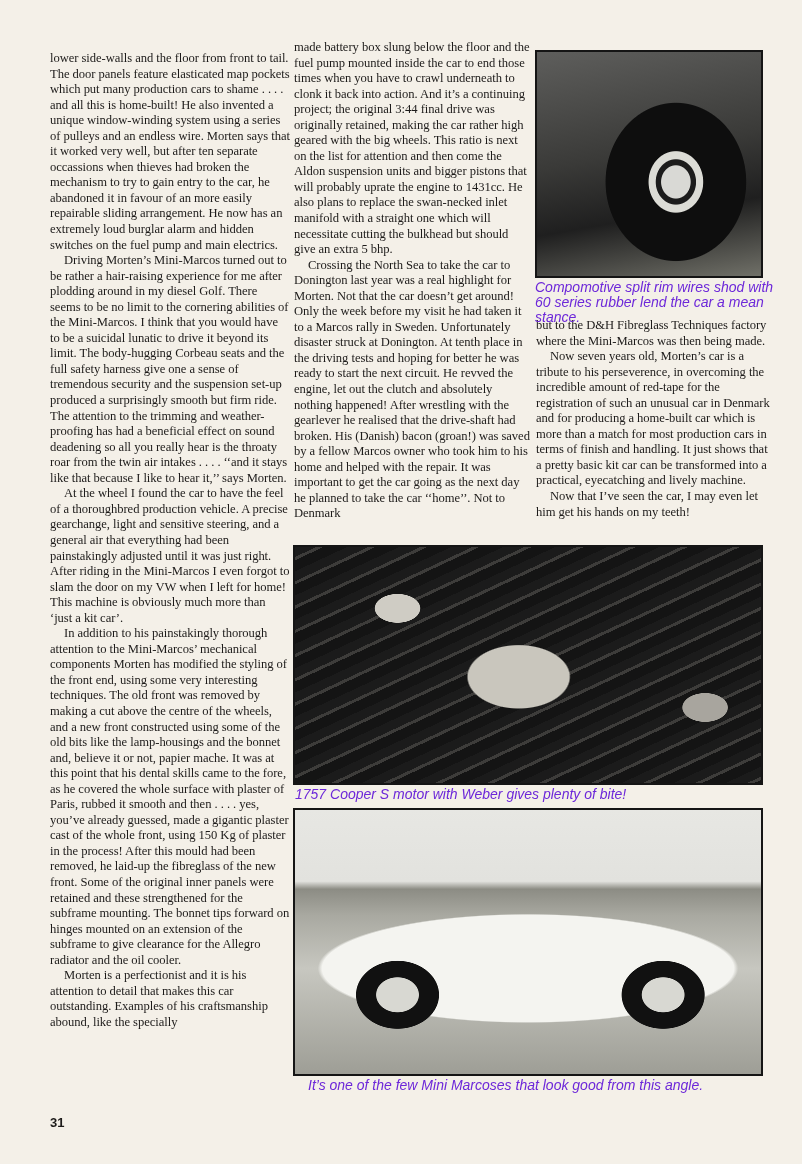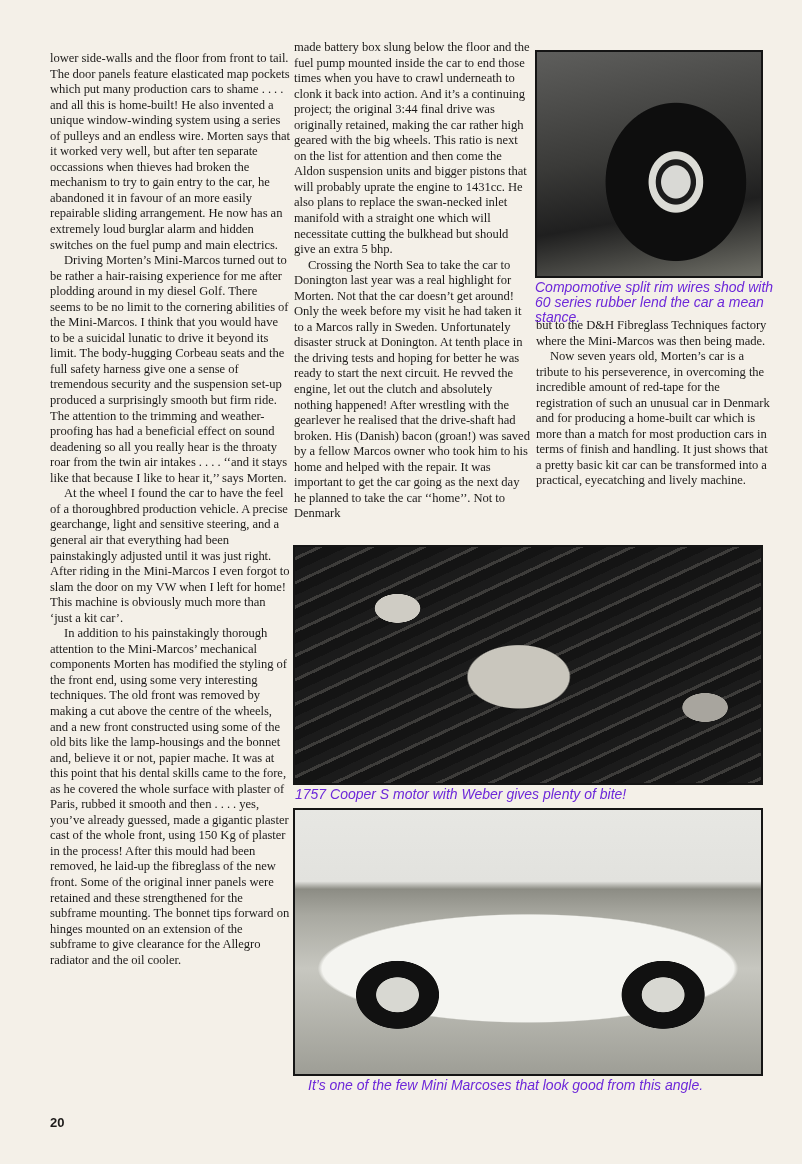--- a/index.html
+++ b/index.html
@@ -42,32 +42,34 @@
   #page-number { position: absolute; left: 50px; top: 1115px; font-size: 13px; font-weight: bold; }
 </style>
 </head>
 <body>
 
 <div id="col-left" class="col">
     <p>lower side-walls and the floor from front to tail. The door panels feature elasticated map pockets which put many production cars to shame . . . . and all this is home-built! He also invented a unique window-winding system using a series of pulleys and an endless wire. Morten says that it worked very well, but after ten separate occassions when thieves had broken the mechanism to try to gain entry to the car, he abandoned it in favour of an more easily repairable sliding arrangement. He now has an extremely loud burglar alarm and hidden switches on the fuel pump and main electrics.</p>
     <p class="indent">Driving Morten’s Mini-Marcos turned out to be rather a hair-raising experience for me after plodding around in my diesel Golf. There seems to be no limit to the cornering abilities of the Mini-Marcos. I think that you would have to be a suicidal lunatic to drive it beyond its limit. The body-hugging Corbeau seats and the full safety harness give one a sense of tremendous security and the suspension set-up produced a surprisingly smooth but firm ride. The attention to the trimming and weather-proofing has had a beneficial effect on sound deadening so all you really hear is the throaty roar from the twin air intakes . . . . ‘‘and it stays like that because I like to hear it,’’ says Morten.</p>
     <p class="indent">At the wheel I found the car to have the feel of a thoroughbred production vehicle. A precise gearchange, light and sensitive steering, and a general air that everything had been painstakingly adjusted until it was just right. After riding in the Mini-Marcos I even forgot to slam the door on my VW when I left for home! This machine is obviously much more than ‘just a kit car’.</p>
     <p class="indent">In addition to his painstakingly thorough attention to the Mini-Marcos’ mechanical components Morten has modified the styling of the front end, using some very interesting techniques. The old front was removed by making a cut above the centre of the wheels, and a new front constructed using some of the old bits like the lamp-housings and the bonnet and, believe it or not, papier mache. It was at this point that his dental skills came to the fore, as he covered the whole surface with plaster of Paris, rubbed it smooth and then . . . . yes, you’ve already guessed, made a gigantic plaster cast of the whole front, using 150 Kg of plaster in the process! After this mould had been removed, he laid-up the fibreglass of the new front. Some of the original inner panels were retained and these strengthened for the subframe mounting. The bonnet tips forward on hinges mounted on an extension of the subframe to give clearance for the Allegro radiator and the oil cooler.</p>
+    <p class="indent">Morten is a perfectionist and it is his attention to detail that makes this car outstanding. Examples of his craftsmanship abound, like the specially</p>
   </div>
 <div id="col-mid" class="col">
     <p>made battery box slung below the floor and the fuel pump mounted inside the car to end those times when you have to crawl underneath to clonk it back into action. And it’s a continuing project; the original 3:44 final drive was originally retained, making the car rather high geared with the big wheels. This ratio is next on the list for attention and then come the Aldon suspension units and bigger pistons that will probably uprate the engine to 1431cc. He also plans to replace the swan-necked inlet manifold with a straight one which will necessitate cutting the bulkhead but should give an extra 5 bhp.</p>
     <p class="indent">Crossing the North Sea to take the car to Donington last year was a real highlight for Morten. Not that the car doesn’t get around! Only the week before my visit he had taken it to a Marcos rally in Sweden. Unfortunately disaster struck at Donington. At tenth place in the driving tests and hoping for better he was ready to start the next circuit. He revved the engine, let out the clutch and absolutely nothing happened! After wrestling with the gearlever he realised that the drive-shaft had broken. His (Danish) bacon (groan!) was saved by a fellow Marcos owner who took him to his home and helped with the repair. It was important to get the car going as the next day he planned to take the car ‘‘home’’. Not to Denmark</p>
   </div>
 <div id="col-right" class="col">
     <p>but to the D&amp;H Fibreglass Techniques factory where the Mini-Marcos was then being made.</p>
     <p class="indent">Now seven years old, Morten’s car is a tribute to his perseverence, in overcoming the incredible amount of red-tape for the registration of such an unusual car in Denmark and for producing a home-built car which is more than a match for most production cars in terms of finish and handling. It just shows that a pretty basic kit car can be transformed into a practical, eyecatching and lively machine.</p>
+    <p class="indent">Now that I’ve seen the car, I may even let him get his hands on my teeth!</p>
   </div>
 
 <div id="photo-wheel" class="photo" title="Close-up of wheel with split rim wire spokes"></div>
 <div id="caption-wheel" class="caption">Compomotive split rim wires shod with 60 series rubber lend the car a mean stance.</div>
 
 <div id="photo-engine" class="photo" title="Engine bay with finned rocker cover"></div>
 <div id="caption-engine" class="caption">1757 Cooper S motor with Weber gives plenty of bite!</div>
 
 <div id="photo-car" class="photo" title="White Mini Marcos side view in a field"></div>
 <div id="caption-car" class="caption">It’s one of the few Mini Marcoses that look good from this angle.</div>
 
-<div id="page-number">20</div>
+<div id="page-number">31</div>
 
 </body></html>

